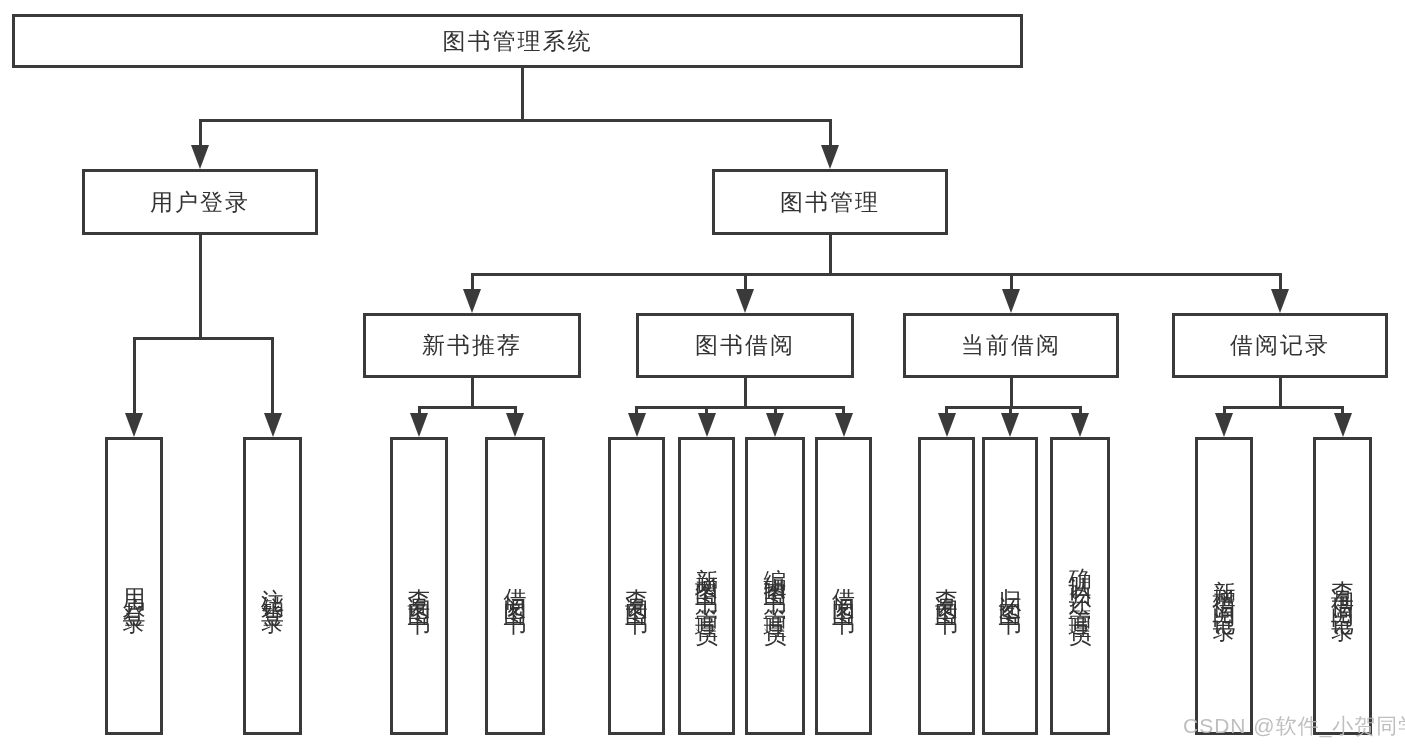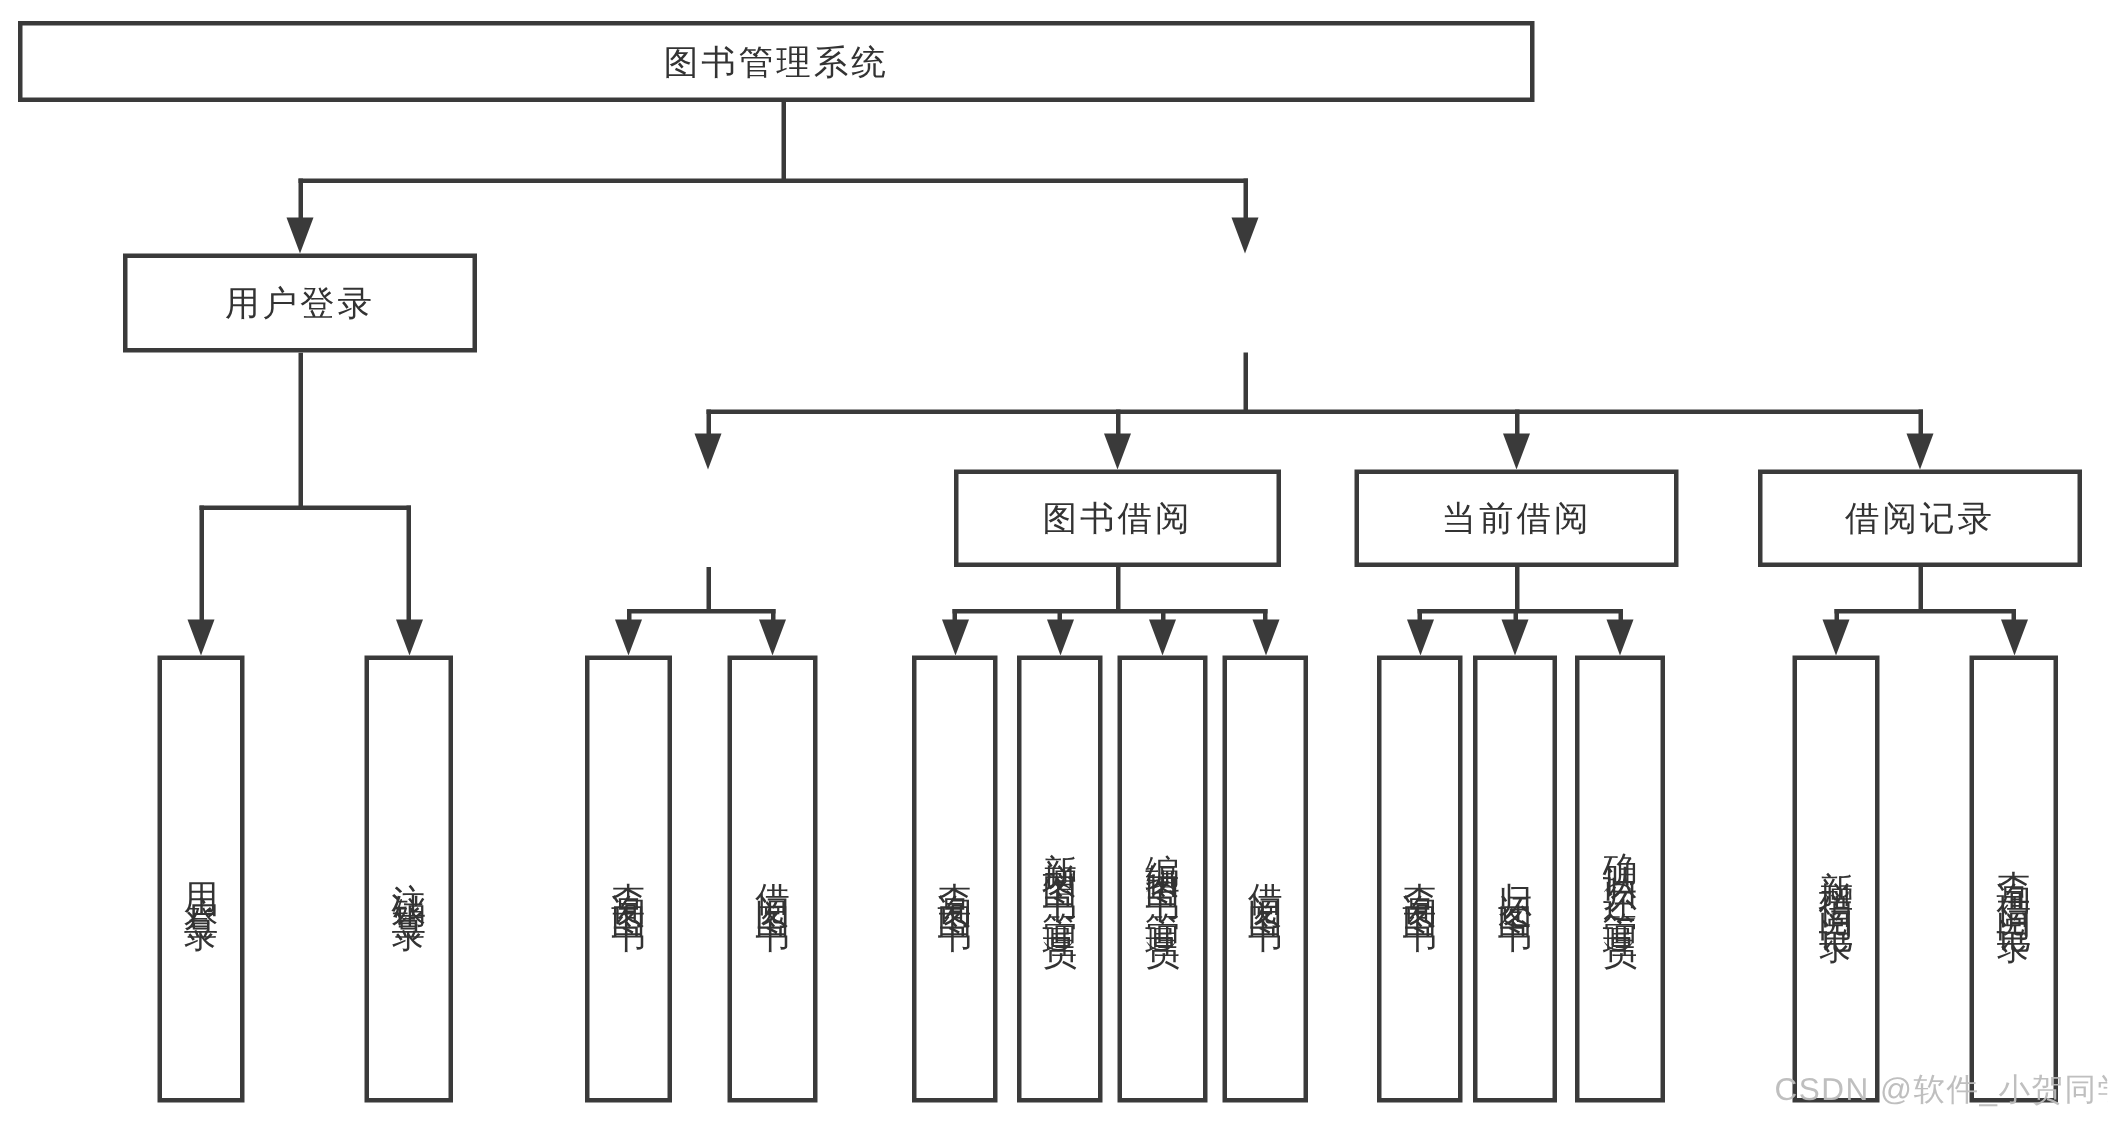--- a/index.html
+++ b/index.html
@@ -92,21 +92,23 @@
   <i class="vl" style="left:1278.5px;top:378px;height:30px"></i>
   <i class="hl" style="left:1222.5px;top:406px;width:121.5px"></i>
   <i class="vl" style="left:1222.5px;top:406px;height:9px"></i>
   <i class="ar" style="left:1215px;top:413px"></i>
   <i class="vl" style="left:1341px;top:406px;height:9px"></i>
   <i class="ar" style="left:1333.5px;top:413px"></i>
 
   <div class="box" style="left:12px;top:14px;width:1011px;height:54px">图书管理系统</div>
 
   <div class="box" style="left:82px;top:169px;width:236px;height:66px">用户登录</div>
+  <div class="box" style="left:712px;top:169px;width:236px;height:66px">图书管理</div>
 
+  <div class="box" style="left:363px;top:313px;width:218px;height:65px">新书推荐</div>
   <div class="box" style="left:903px;top:313px;width:216px;height:65px">当前借阅</div>
   <div class="box" style="left:636px;top:313px;width:218px;height:65px">图书借阅</div>
   <div class="box" style="left:1172px;top:313px;width:216px;height:65px">借阅记录</div>
 
   <div class="box vbox" style="left:105px;top:437px;width:58px;height:298px">用户登录</div>
   <div class="box vbox" style="left:243px;top:437px;width:59px;height:298px">注销登录</div>
 
   <div class="box vbox" style="left:390px;top:437px;width:58px;height:298px">查询图书</div>
   <div class="box vbox" style="left:485px;top:437px;width:60px;height:298px">借阅图书</div>
 

